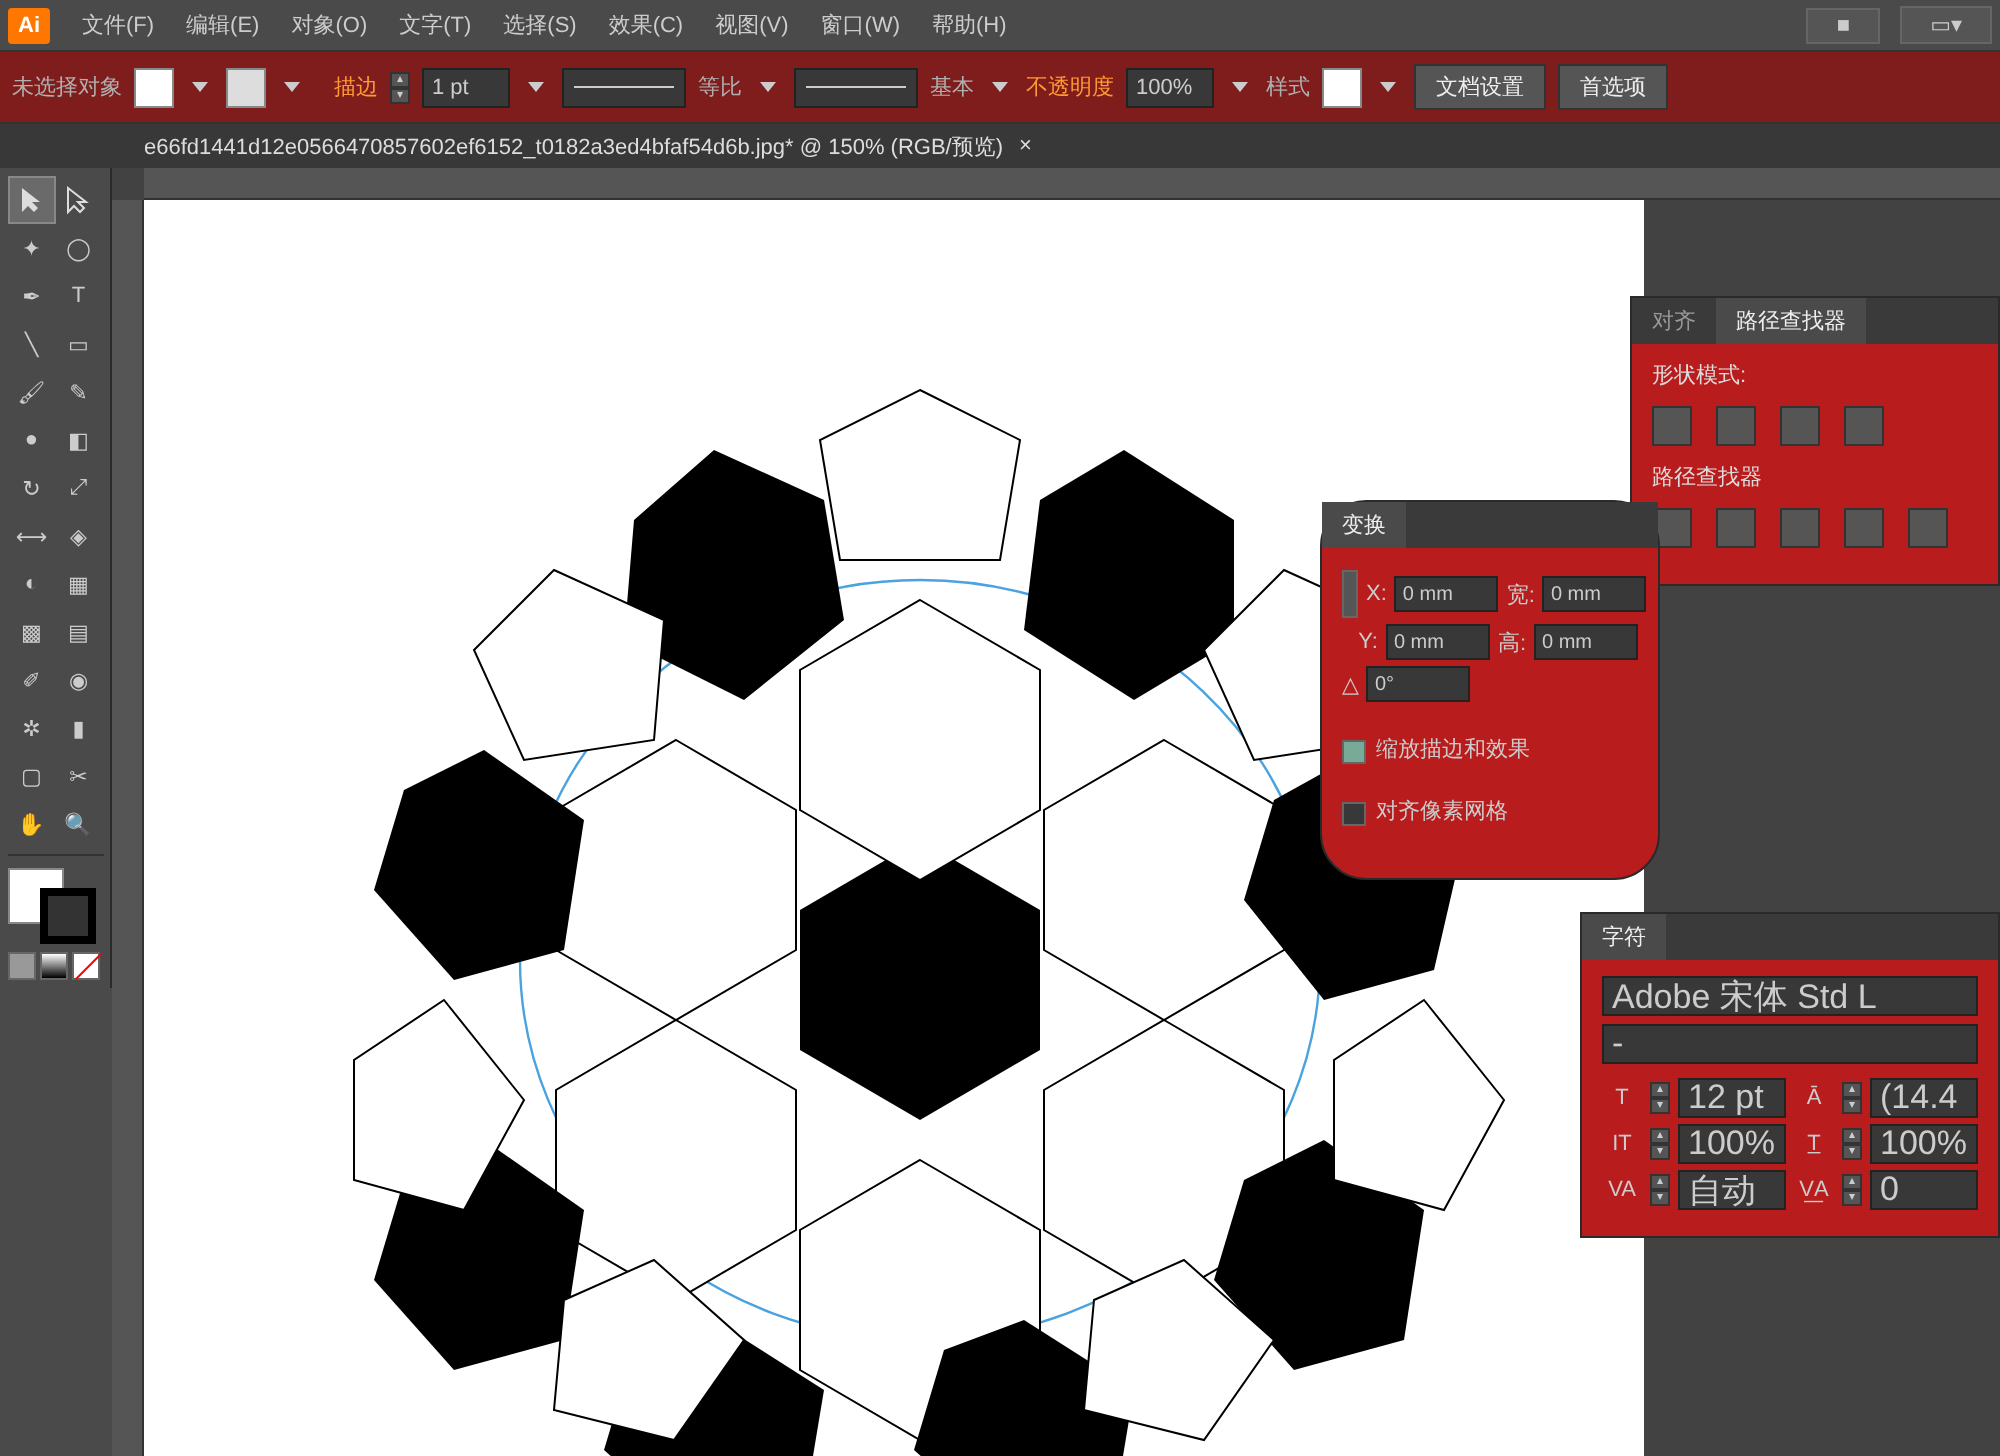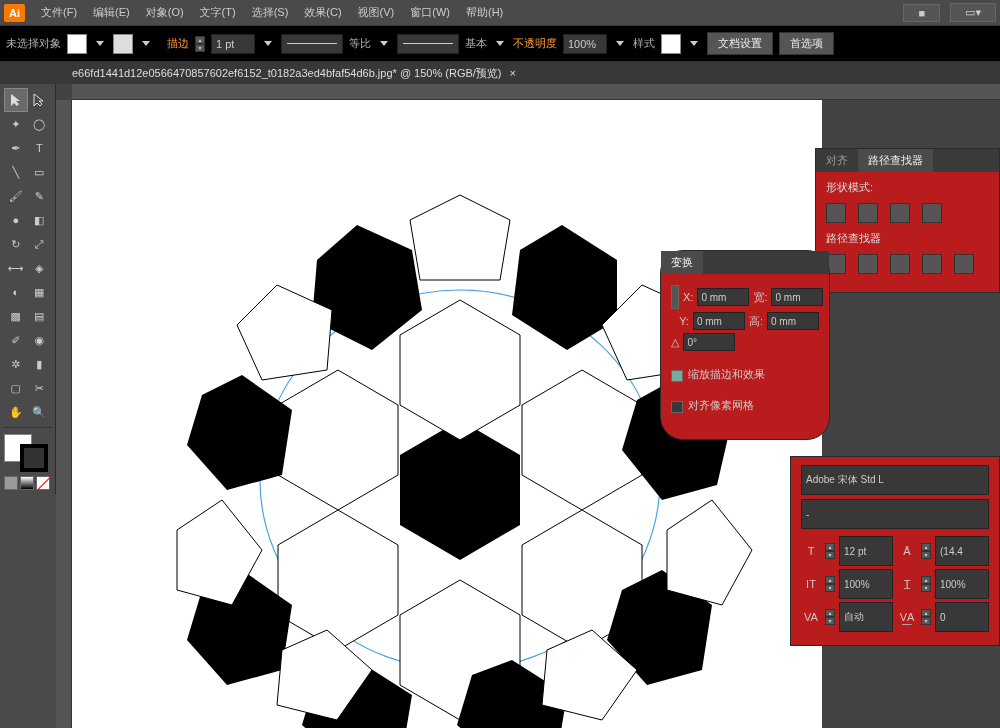--- a/index.html
+++ b/index.html
@@ -4,21 +4,21 @@
   <style>
     * { margin: 0; padding: 0; box-sizing: border-box; font-family: sans-serif; }
     body { background: #4a4a4a; color: #ccc; font-size: 11px; overflow: hidden; width: 1000px; height: 728px; position: relative; }
     
     .menubar { background: #4a4a4a; height: 26px; display: flex; align-items: center; padding: 0 4px; border-bottom: 1px solid #333; }
     .menubar .logo { background: #ff7700; color: white; font-weight: bold; padding: 3px 5px; margin-right: 8px; border-radius: 2px; font-size: 11px; }
     .menubar .menu-item { padding: 4px 8px; cursor: default; }
     .menubar .right { margin-left: auto; display: flex; gap: 10px; align-items: center; }
     .menubar .right-btn { border: 1px solid #666; padding: 2px 14px; background: #555; }
     
-    .controlbar { background: #000000; height: 36px; display: flex; align-items: center; padding: 4px 6px; gap: 6px; border-bottom: 1px solid #333; }
+    .controlbar { background: #7f1d1d; height: 36px; display: flex; align-items: center; padding: 4px 6px; gap: 6px; border-bottom: 1px solid #333; }
     .ctrl-label { color: #b0b0b0; font-size: 11px; }
     .swatch { width: 20px; height: 20px; border: 1px solid #888; background: white; }
     .swatch.pattern { background: #ddd; position: relative; }
     .dropdown-arrow { width: 0; height: 0; border-left: 4px solid transparent; border-right: 4px solid transparent; border-top: 5px solid #ccc; margin: 0 3px; }
     .stroke-lbl { color: #ff9933; font-size: 11px; margin-left: 8px; }
     .pt-input { background: #383838; border: 1px solid #222; color: #ccc; padding: 2px 4px; width: 44px; height: 20px; font-size: 11px; }
     .stepper { display: flex; flex-direction: column; }
     .stepper div { width: 10px; height: 8px; background: #555; border: 1px solid #333; font-size: 6px; text-align: center; line-height: 6px; }
     .line-preview { background: #383838; border: 1px solid #222; width: 62px; height: 20px; display: flex; align-items: center; justify-content: center; }
     .line-preview .line { width: 50px; height: 1px; background: #ccc; }
@@ -53,21 +53,21 @@
     .panel-body { padding: 8px 10px 10px 10px; }
     .icon-row { display: flex; gap: 12px; margin: 8px 0; }
     .picon { width: 20px; height: 20px; background: #555; border: 1px solid #333; }
     .section-title { font-size: 11px; color: #ddd; margin-bottom: 6px; }
     
     .panel.align { top: 148px; width: 185px; }
     .panel.transform { top: 250px; right: 170px; width: 170px; border-radius: 23px; }
     .panel.transform .row { display: flex; align-items: center; gap: 4px; margin: 3px 0; font-size: 11px; }
     .panel.transform input { background: #383838; border: 1px solid #222; color: #ccc; width: 52px; height: 18px; font-size: 10px; padding: 0 3px; }
     .panel.character { top: 456px; width: 210px; }
-    .panel.character select, .panel.character input { background: #383838; border: 1px solid #222; color: #ccc; font-size: 10px; height: 20px; width: 100%; padding: 14px 4px; margin-bottom: 4px; }
+    .panel.character select, .panel.character input { background: #383838; border: 1px solid #222; color: #ccc; font-size: 17px; height: 20px; width: 100%; padding: 4px 4px; margin-bottom: 4px; }
     .panel.character .char-row { display: flex; gap: 4px; align-items: center; margin: 3px 0; }
     .panel.character .char-row input { width: 54px; margin-bottom: 0; }
     .panel.character .char-icon { width: 20px; text-align: center; }
     .chk { display: flex; align-items: flex-end; gap: 5px; font-size: 11px; margin: 16px 0; }
     .chk .box { width: 12px; height: 12px; border: 1px solid #666; background: #383838; }
   </style>
 </head>
 <body>
 
 <div class="menubar">
@@ -303,20 +303,23 @@
         <span>缩放描边和效果</span>
       </div>
     <div class="chk">
         <div class="box"></div>
         <span>对齐像素网格</span>
       </div>
   </div>
 </div>
 
 <div class="panel character">
+  <div class="panel-tabs">
+      <div class="ptab active">字符</div>
+    </div>
   <div class="panel-body">
     <input value="Adobe 宋体 Std L" style="">
     <input value="-" style="">
     <div class="char-row">
       <span class="char-icon">T</span>
       <div class="stepper">
           <div>▴</div>
           <div>▾</div>
         </div>
       <input value="12 pt" style="">

